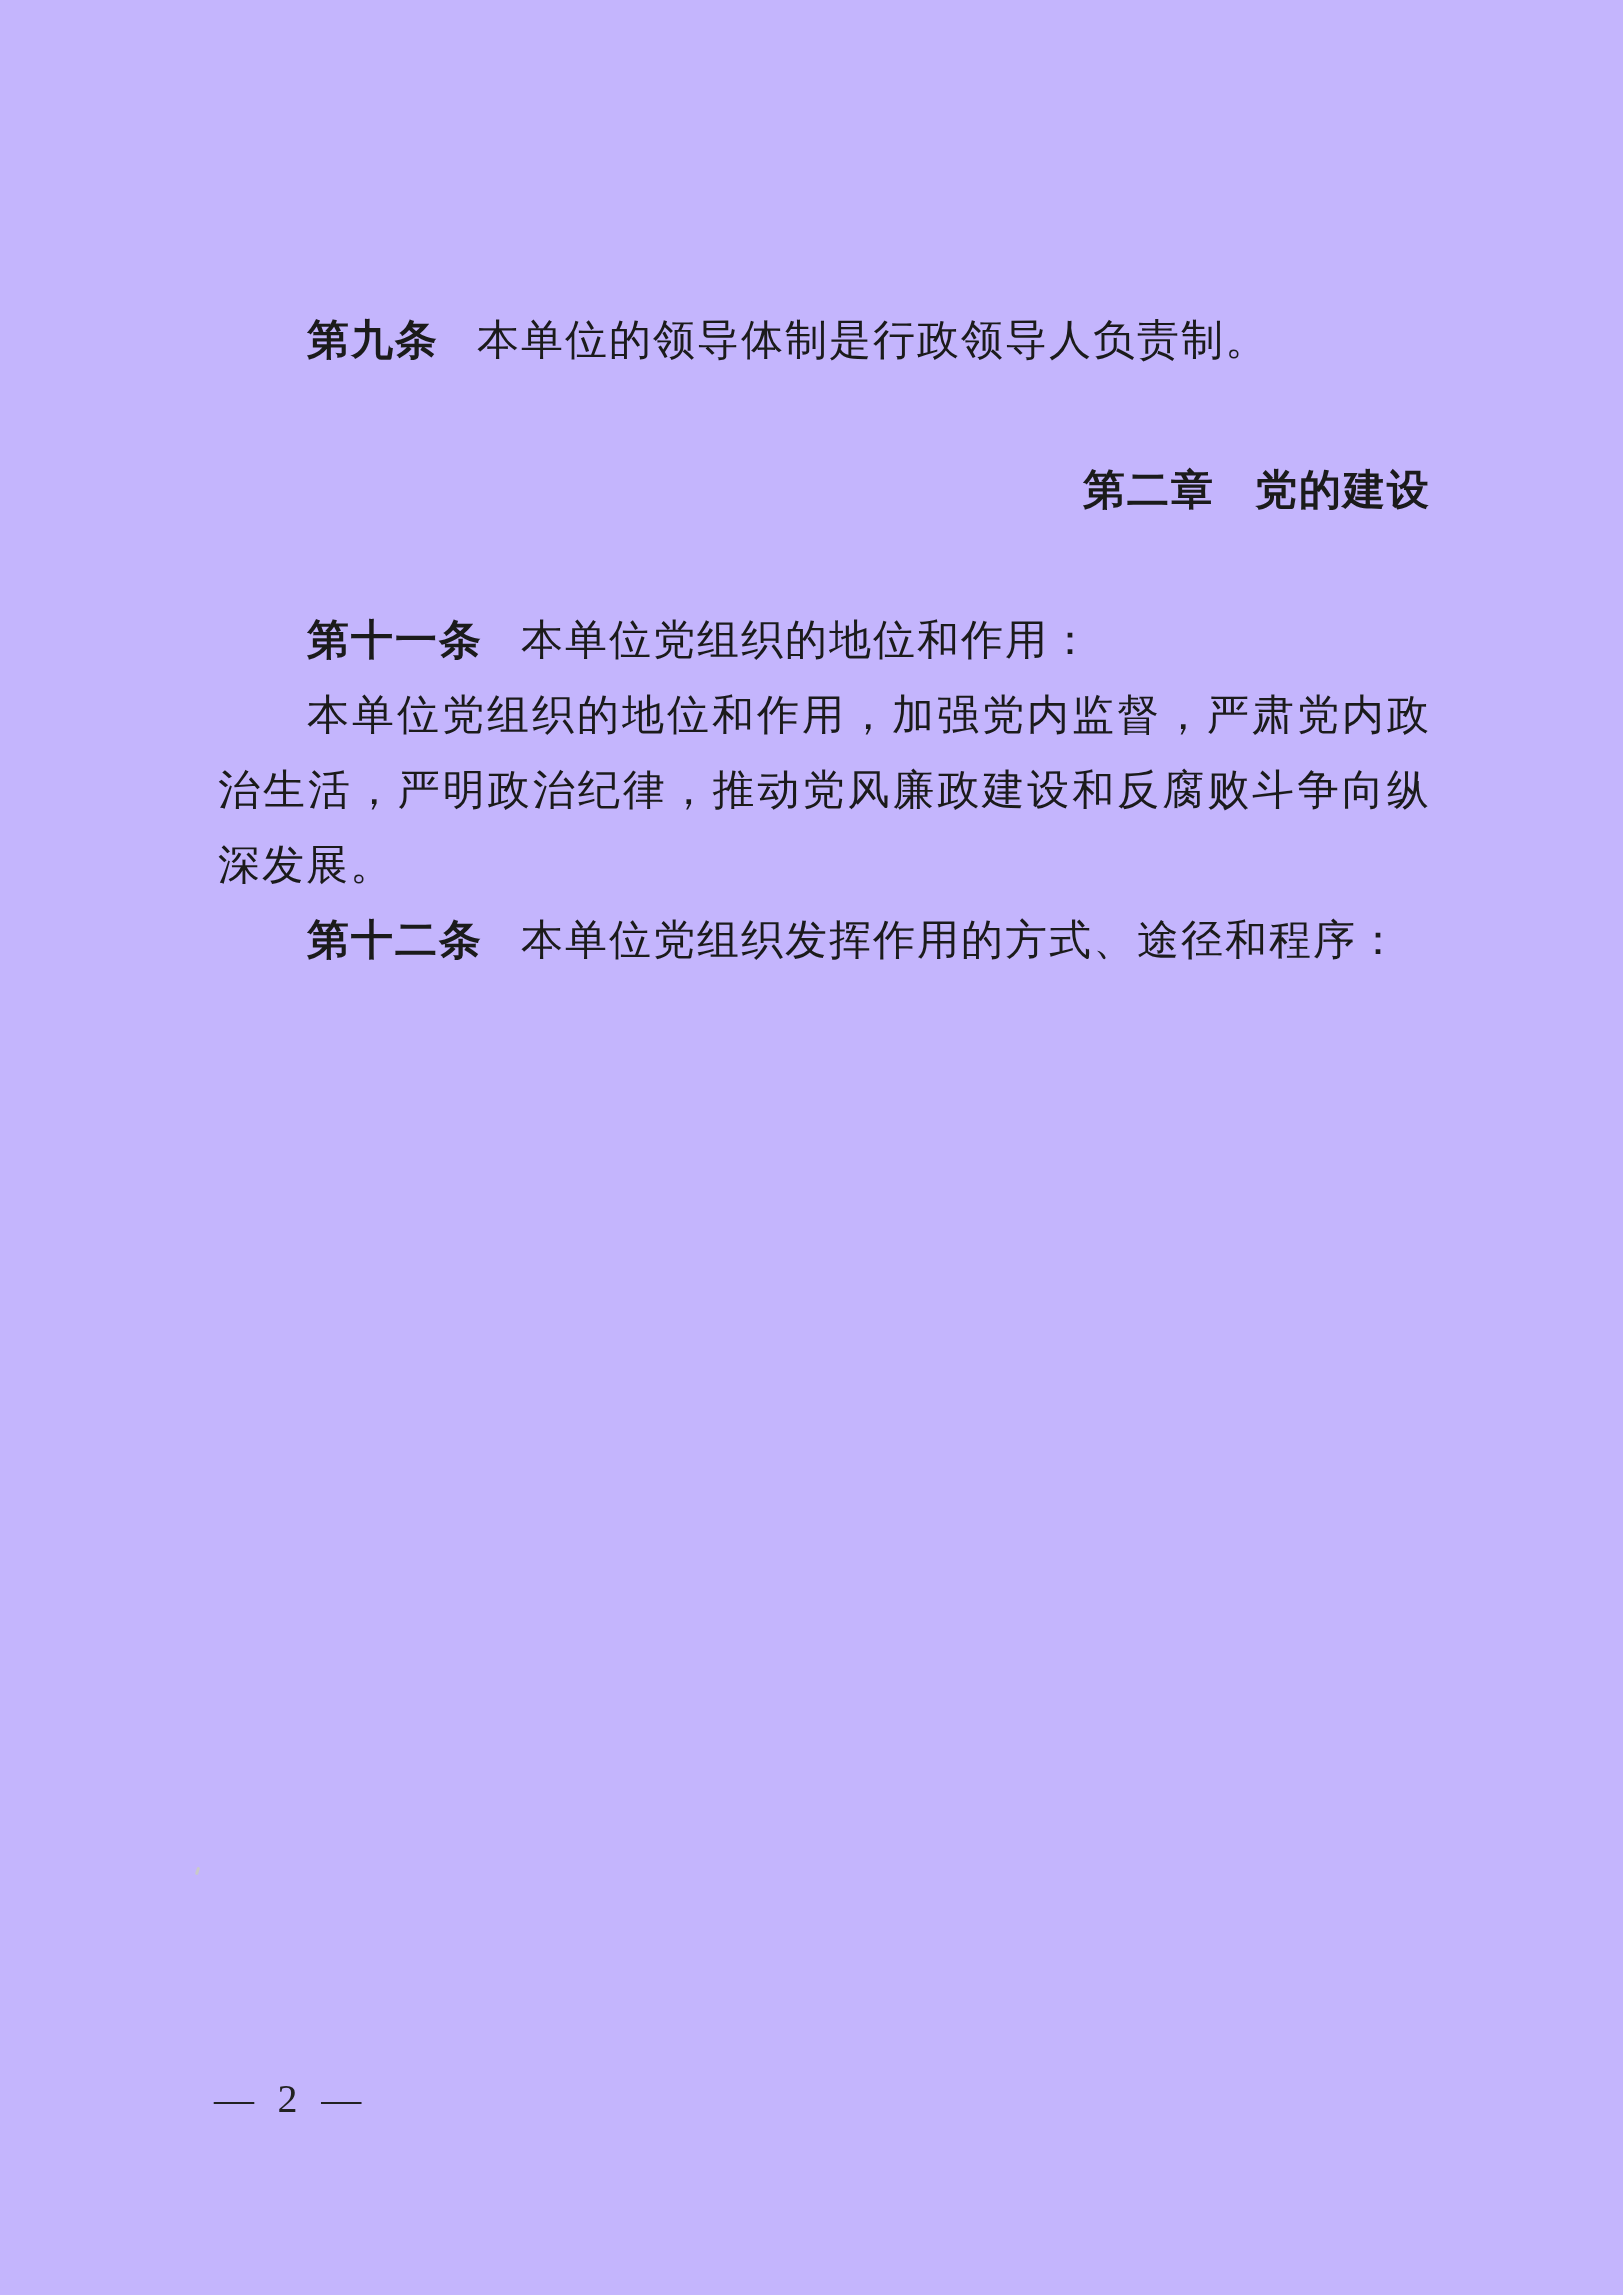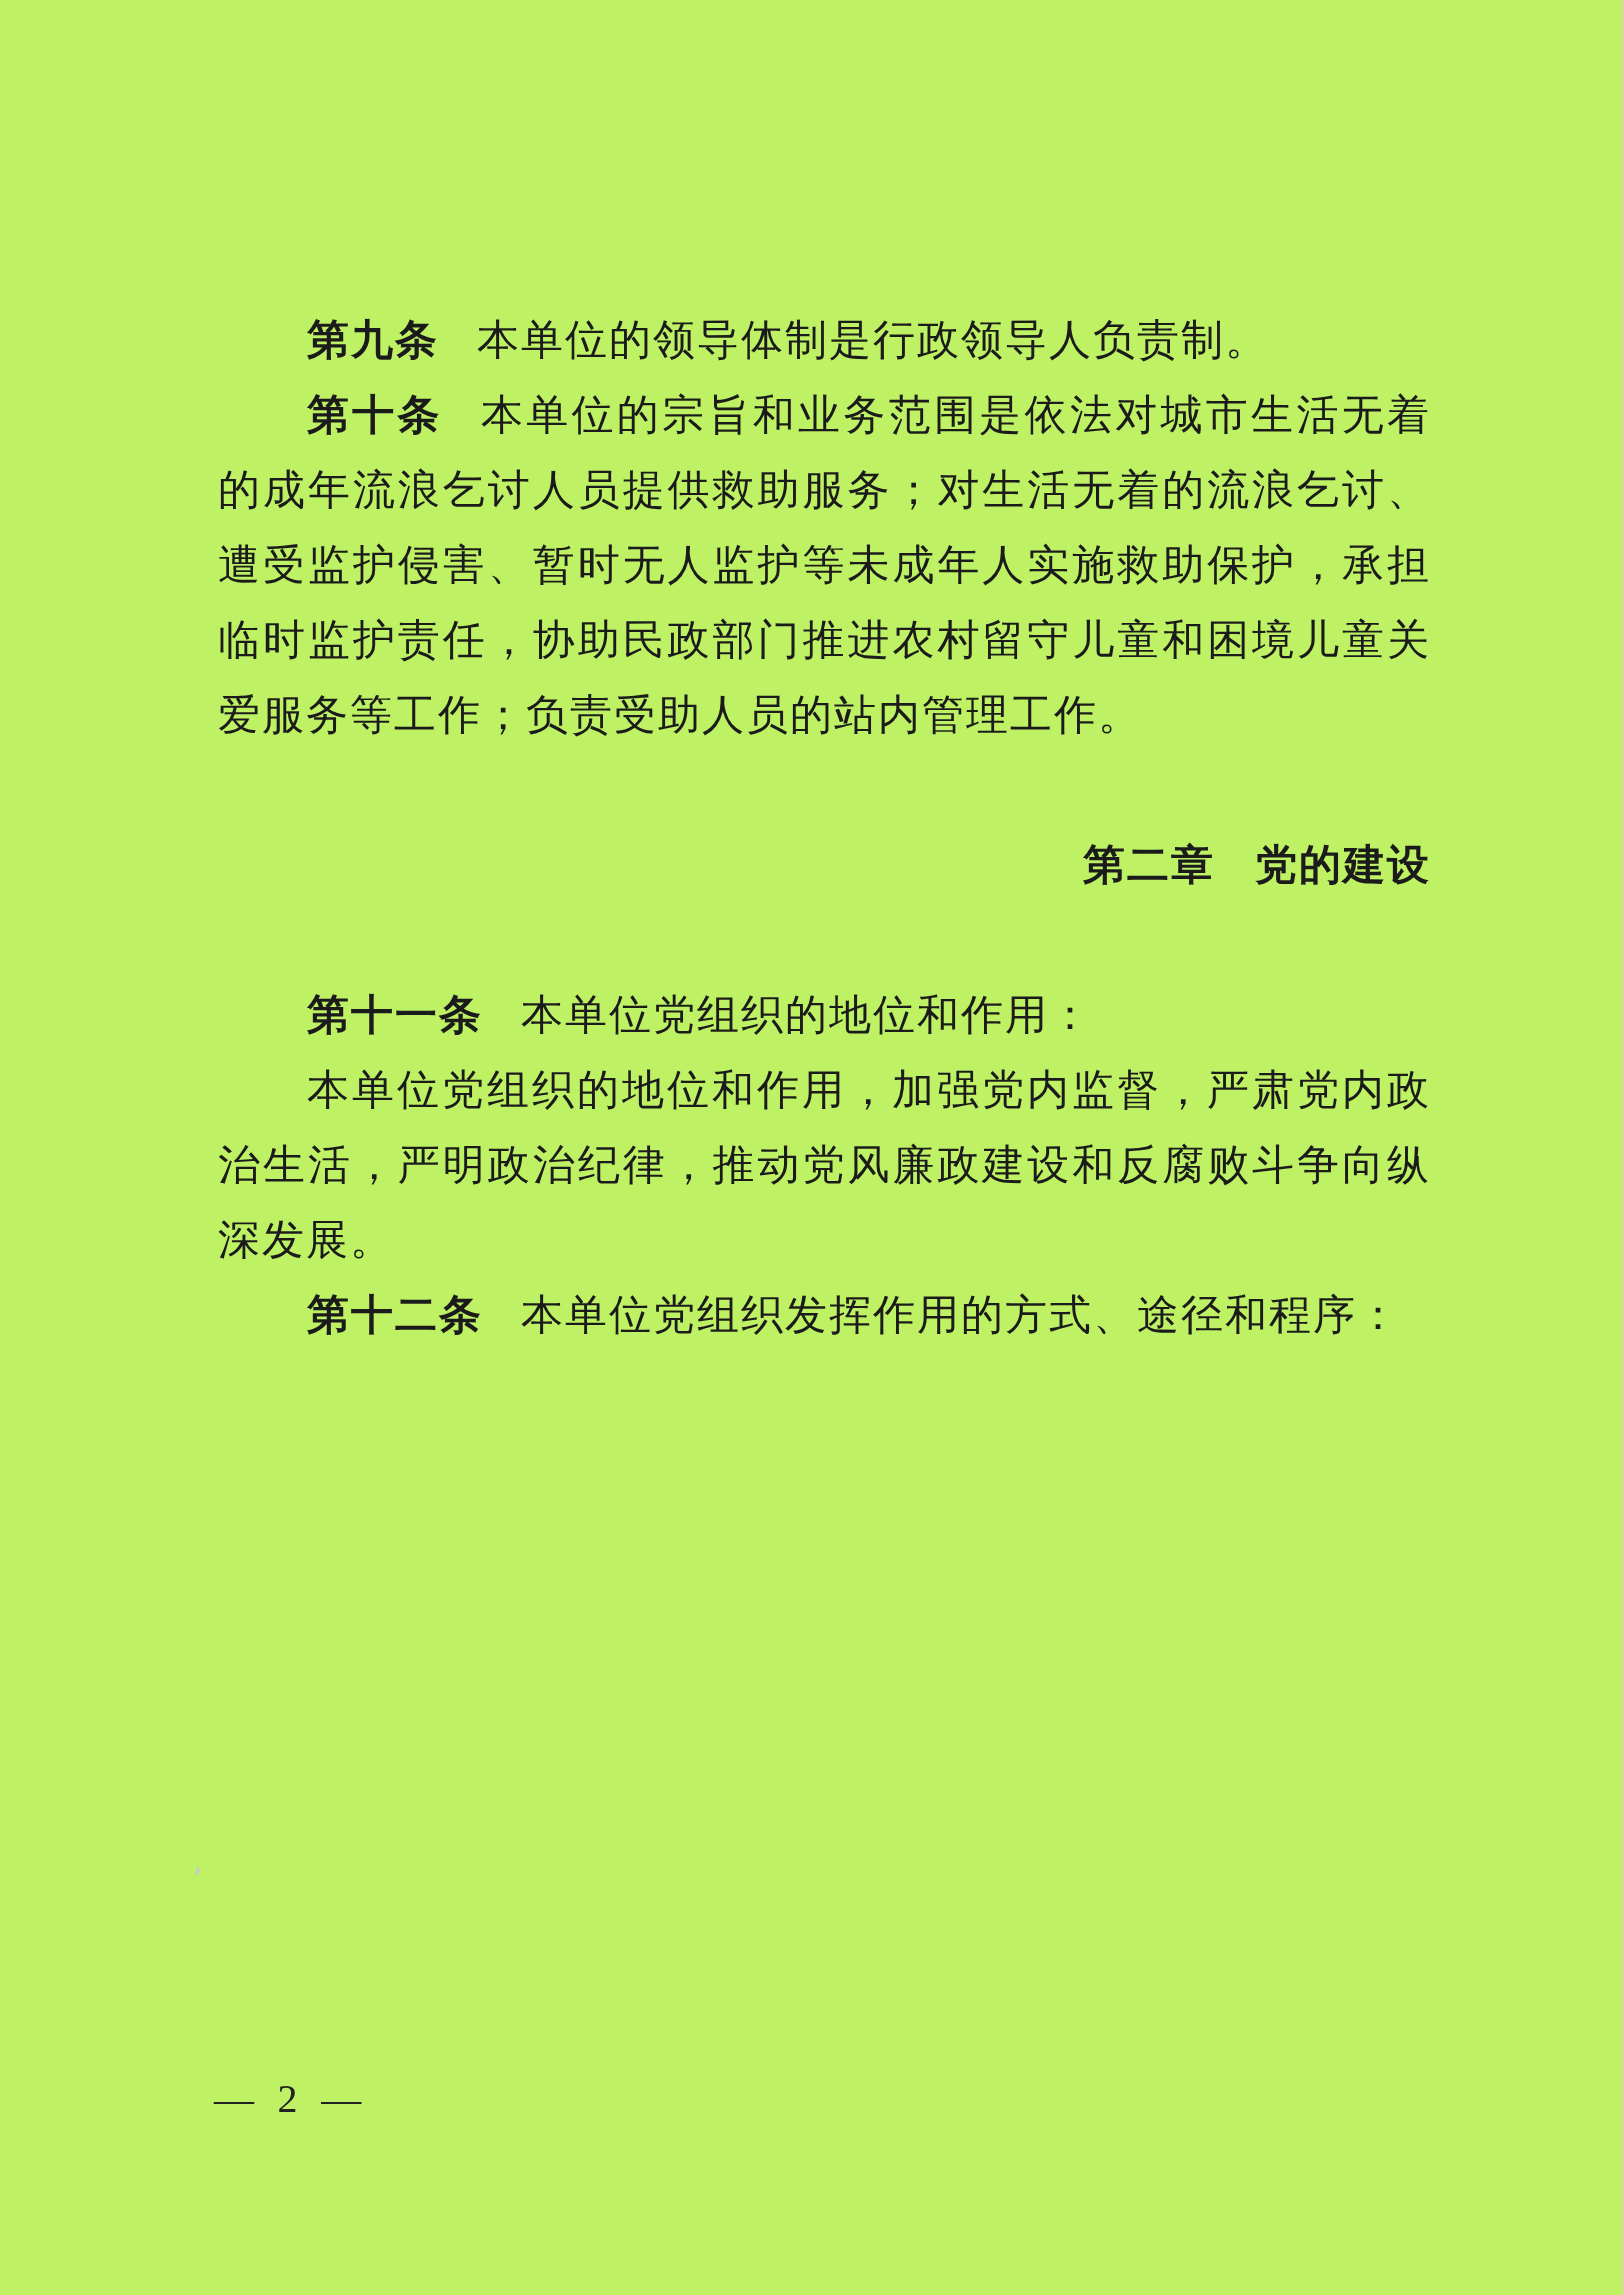--- a/index.html
+++ b/index.html
@@ -4,21 +4,21 @@
 <style>
   html, body {
     margin: 0;
     padding: 0;
     background: #ffffff;
   }
   .page {
     position: relative;
     width: 1623px;
     height: 2295px;
-    background: #bef264;
+    background: #c4b5fd;
     color: #1b1b1b;
     font-family: "Liberation Serif", "DejaVu Serif", serif;
     overflow: hidden;
   }
   .body-text {
     position: absolute;
     left: 218px;
     top: 303px;
     width: 1213px;
     font-size: 42px;
@@ -68,21 +68,20 @@
 </style>
 </head>
 <body>
 
 <div class="page">
 
   <div class="body-text">
 
     <p><span class="art-label">第九条</span><span>本单位的领导体制是行政领导人负责制。</span></p>
 
-    <p><span class="art-label">第十条</span><span>本单位的宗旨和业务范围是依法对城市生活无着的成年流浪乞讨人员提供救助服务；对生活无着的流浪乞讨、遭受监护侵害、暂时无人监护等未成年人实施救助保护，承担临时监护责任，协助民政部门推进农村留守儿童和困境儿童关爱服务等工作；负责受助人员的站内管理工作。</span></p>
 
     <p class="chapter-heading"><span>第二章</span><span class="chapter-gap"></span><span>党的建设</span></p>
 
     <p><span class="art-label">第十一条</span><span>本单位党组织的地位和作用：</span></p>
 
 
     <p>本单位党组织的地位和作用，加强党内监督，严肃党内政治生活，严明政治纪律，推动党风廉政建设和反腐败斗争向纵深发展。</p>
 
     <p><span class="art-label">第十二条</span><span>本单位党组织发挥作用的方式、途径和程序：</span></p>
 

